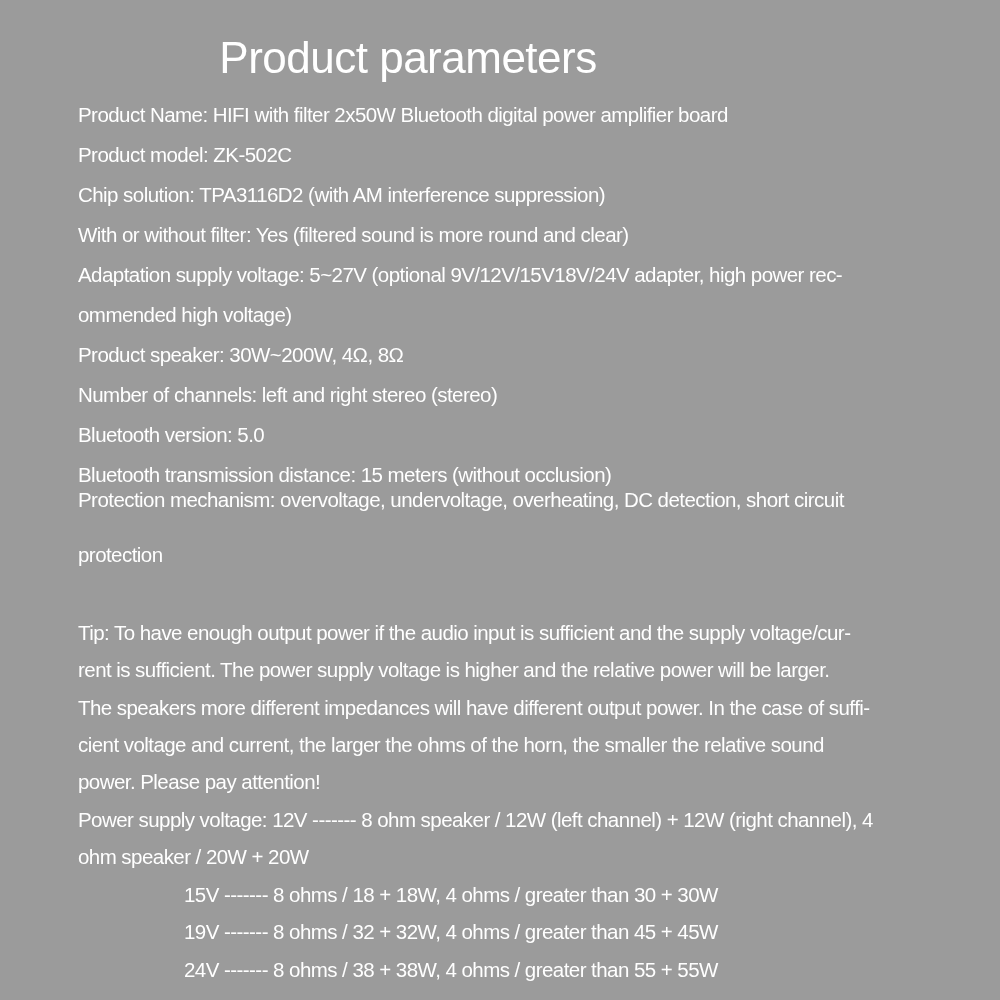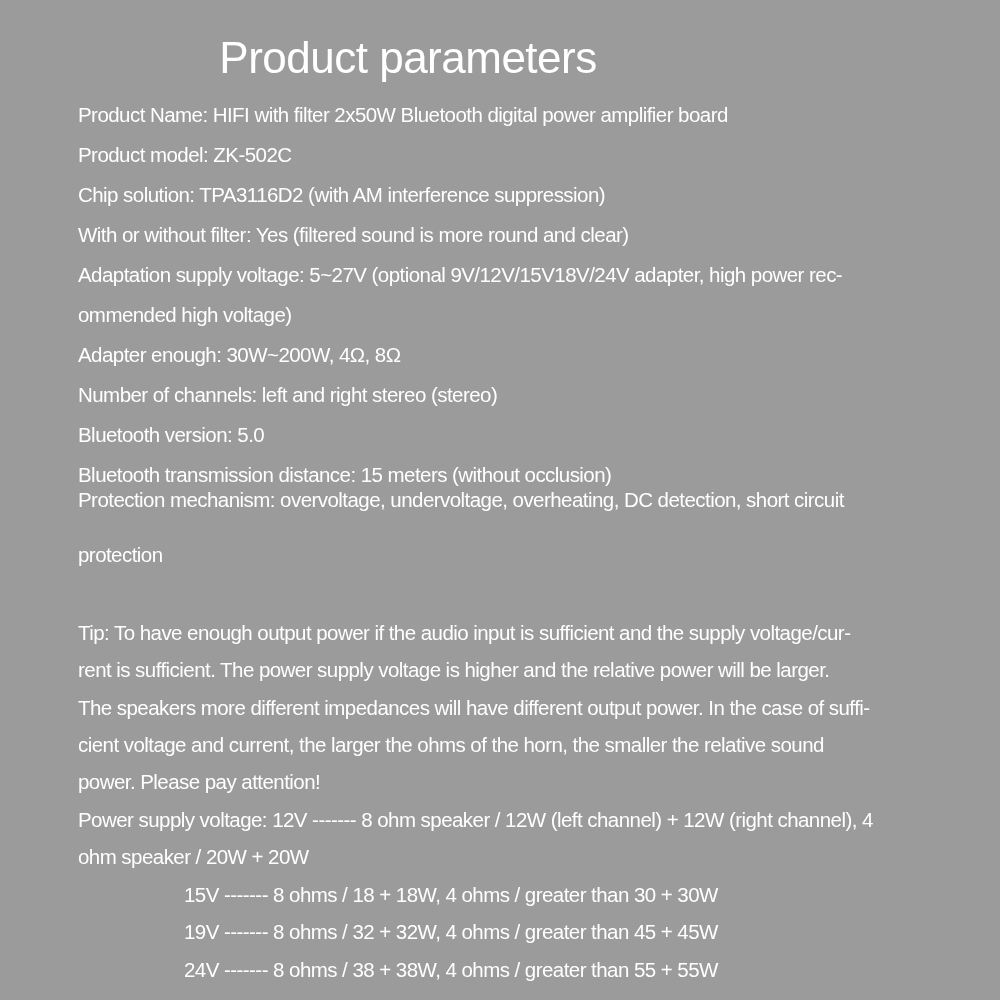--- a/index.html
+++ b/index.html
@@ -27,21 +27,21 @@
 <body>
 
 <div class="title">Product parameters</div>
 
 <div class="line" style="top:101px">Product Name: HIFI with filter 2x50W Bluetooth digital power amplifier board</div>
 <div class="line" style="top:141px">Product model: ZK-502C</div>
 <div class="line" style="top:181px">Chip solution: TPA3116D2 (with AM interference suppression)</div>
 <div class="line" style="top:221px">With or without filter: Yes (filtered sound is more round and clear)</div>
 <div class="line" style="top:261px">Adaptation supply voltage: 5~27V (optional 9V/12V/15V18V/24V adapter, high power rec-</div>
 <div class="line" style="top:301px">ommended high voltage)</div>
-<div class="line" style="top:341px">Adapter enough: 30W~200W, 4Ω, 8Ω</div>
+<div class="line" style="top:341px">Product speaker: 30W~200W, 4Ω, 8Ω</div>
 <div class="line" style="top:381px">Number of channels: left and right stereo (stereo)</div>
 <div class="line" style="top:421px">Bluetooth version: 5.0</div>
 <div class="line" style="top:461px">Bluetooth transmission distance: 15 meters (without occlusion)</div>
 <div class="line" style="top:486px">Protection mechanism: overvoltage, undervoltage, overheating, DC detection, short circuit</div>
 <div class="line" style="top:541px">protection</div>
 
 <div class="line" style="top:619px">Tip: To have enough output power if the audio input is sufficient and the supply voltage/cur-</div>
 <div class="line" style="top:656px">rent is sufficient. The power supply voltage is higher and the relative power will be larger.</div>
 <div class="line" style="top:694px">The speakers more different impedances will have different output power. In the case of suffi-</div>
 <div class="line" style="top:731px">cient voltage and current, the larger the ohms of the horn, the smaller the relative sound</div>

